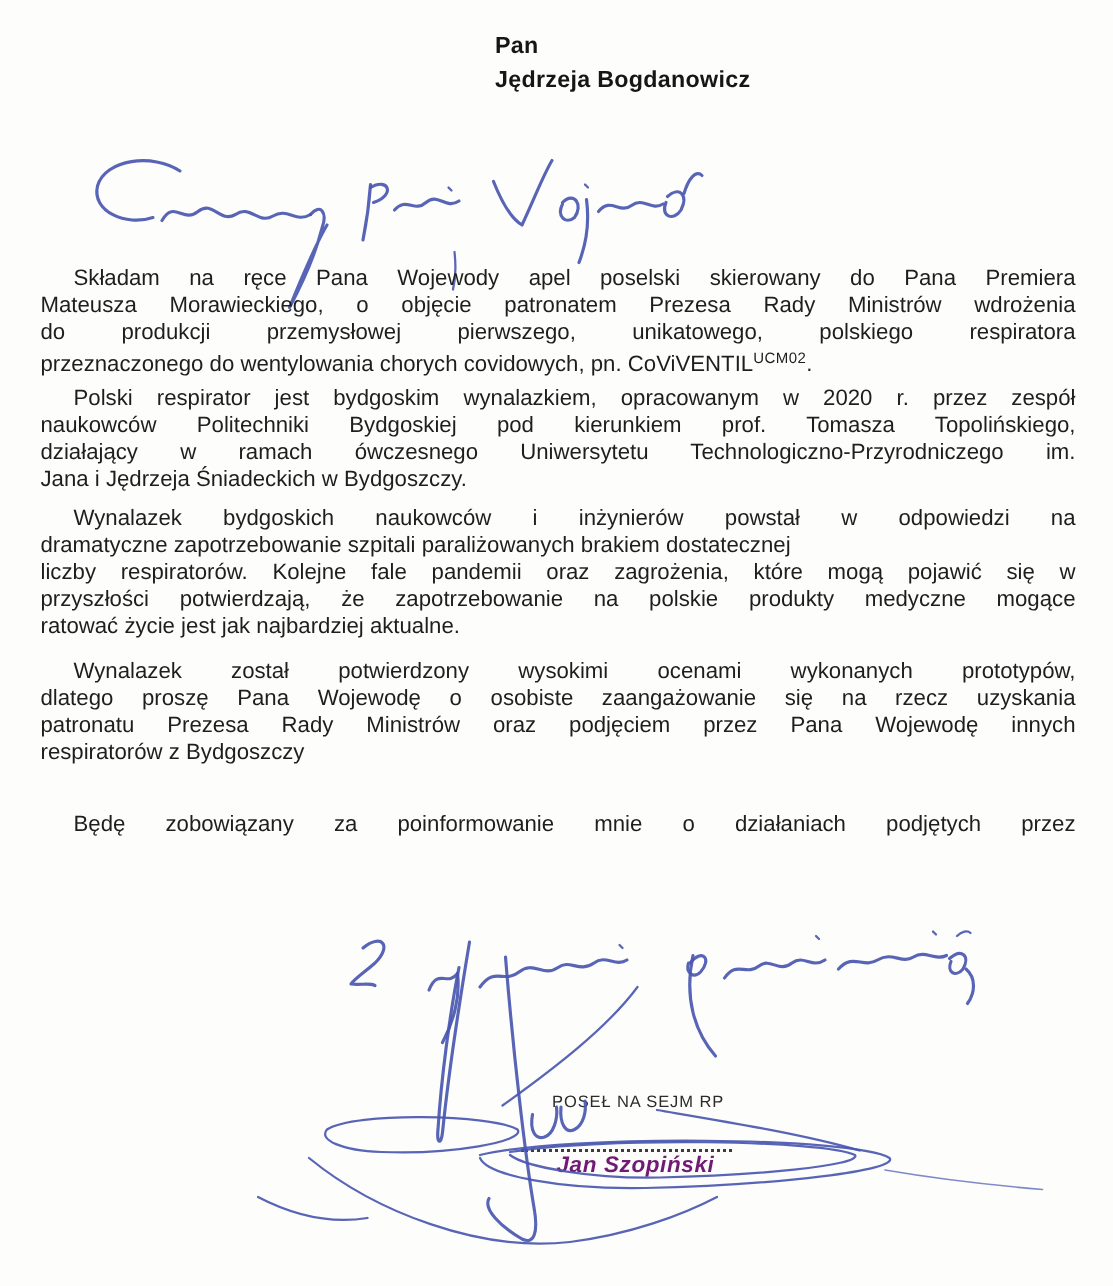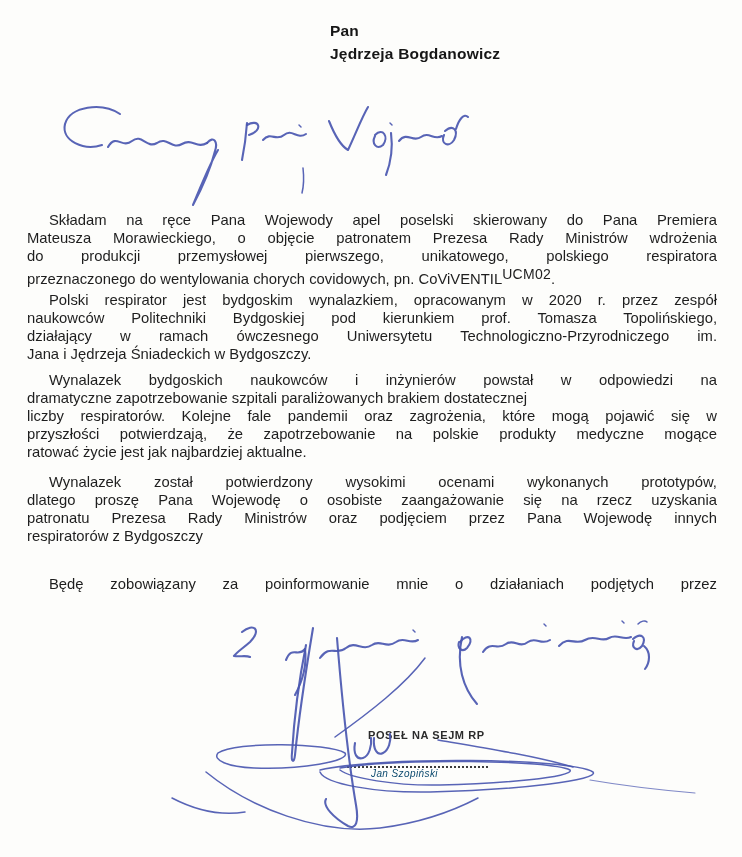--- a/index.html
+++ b/index.html
@@ -14,34 +14,34 @@
     font-weight:bold; font-size:15.5px; line-height:22.5px; letter-spacing:.2px;
     color:#161616;
   }
   
   .par { position:absolute; left:27px; width:690px; font-size:14.8px; line-height:18px; }
   #p1 { top:177px; } #p2 { top:257px; } #p3 { top:337px; } #p4 { top:439px; }
   #p5 { top:538px; line-height:25px; }
   .line { text-align:justify; white-space:normal; }
   .jl   { text-align-last:justify; }
   .ll   { text-align:left; text-align-last:left; }
-  .ind  { text-indent:22px;margin-top:34px; }
-  sup.cov { font-size:14px; vertical-align:5px; letter-spacing:.3px; }
+  .ind  { text-indent:22px; }
+  sup.cov { font-size:10px; vertical-align:5px; letter-spacing:.3px; }
   
   .sig-title {
     position:absolute; left:368px; top:729px;
-    font-size:11px; letter-spacing:.6px; color:#2b2b2b; font-weight:700;
+    font-size:11px; letter-spacing:.6px; color:#2b2b2b; font-weight:400;
   }
   .dotline {
     position:absolute; left:347px; top:757px; width:141px; height:9px;
     border-bottom:2px dotted #3c3c3c;
   }
   .sig-name {
     position:absolute; left:371px; top:768px;
-    font-size:10px; font-weight:400; font-style:italic; letter-spacing:.4px; color:#0c4a6e;
+    font-size:15px; font-weight:700; font-style:italic; letter-spacing:.4px; color:#701a75;
   }
   
   svg.hand { position:absolute; pointer-events:none; }
   #greeting-svg  { left:20px;  top:100px; }
   #signature-svg { left:170px; top:590px; }
   .ink  { stroke:#4a57b0; fill:none; stroke-width:2.1; stroke-linecap:round; stroke-linejoin:round; opacity:.92; }
   .ink.thin  { stroke-width:1.5; }
   .ink.hair  { stroke-width:1.1; opacity:.7; }
   .sr { position:absolute; width:1px; height:1px; overflow:hidden; clip:rect(0 0 0 0); white-space:nowrap; }
 </style>

